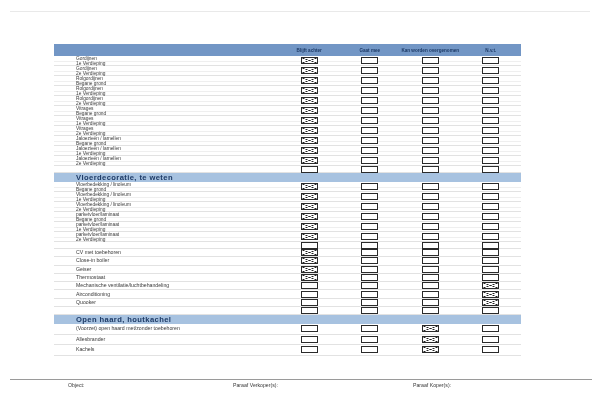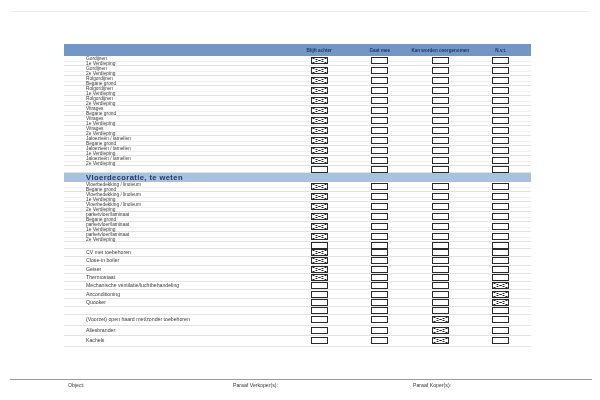--- a/index.html
+++ b/index.html
@@ -1,19 +1,19 @@
 <!DOCTYPE html>
 <html><head>
 <meta charset="utf-8">
 <style>
   html,body{margin:0;padding:0;background:#ffffff;}
   .page{position:relative;width:600px;height:400px;background:#ffffff;overflow:hidden;
         font-family:"Liberation Sans", sans-serif;color:#333;}
   .top-rule{position:absolute;left:10px;top:11px;width:580px;height:1px;background:#e9e9e9;}
-  .table{position:absolute;left:64px;top:44px;width:467px;}
+  .table{position:absolute;left:54px;top:44px;width:467px;}
   .hdr{display:flex;align-items:center;height:12px;background:#7296c5;}
   .hdr .spacer{flex:0 0 225px;}
   .hdr .hcell{flex:0 0 60.5px;text-align:center;font-size:4.6px;line-height:5px;
               font-weight:bold;color:#1d3a66;}
   .section-bar{height:9px;background:#a7c2e0;display:flex;align-items:center;}
   .section-bar span{padding-left:22px;font-size:7.6px;font-weight:bold;color:#1d3a66;
                     letter-spacing:.4px;}
   .row{display:flex;align-items:center;border-bottom:1px solid #e2e2e2;position:relative;
        box-sizing:border-box;}
   .row.sec-0,.row.sec-1{height:10px;}
@@ -520,20 +520,23 @@
           <div class="cell">
             <span class="checkbox"></span>
           </div>
           <div class="cell">
             <span class="checkbox"></span>
           </div>
           <div class="cell">
             <span class="checkbox"></span>
           </div>
         </div>
+        <div class="section-bar">
+          <span>Open haard, houtkachel</span>
+        </div>
         <div class="row sec-3">
           <div class="lbl">
             <span>(Voorzet) open haard met/zonder toebehoren</span>
           </div>
           <div class="cell">
             <span class="checkbox"></span>
           </div>
           <div class="cell">
             <span class="checkbox"></span>
           </div>

